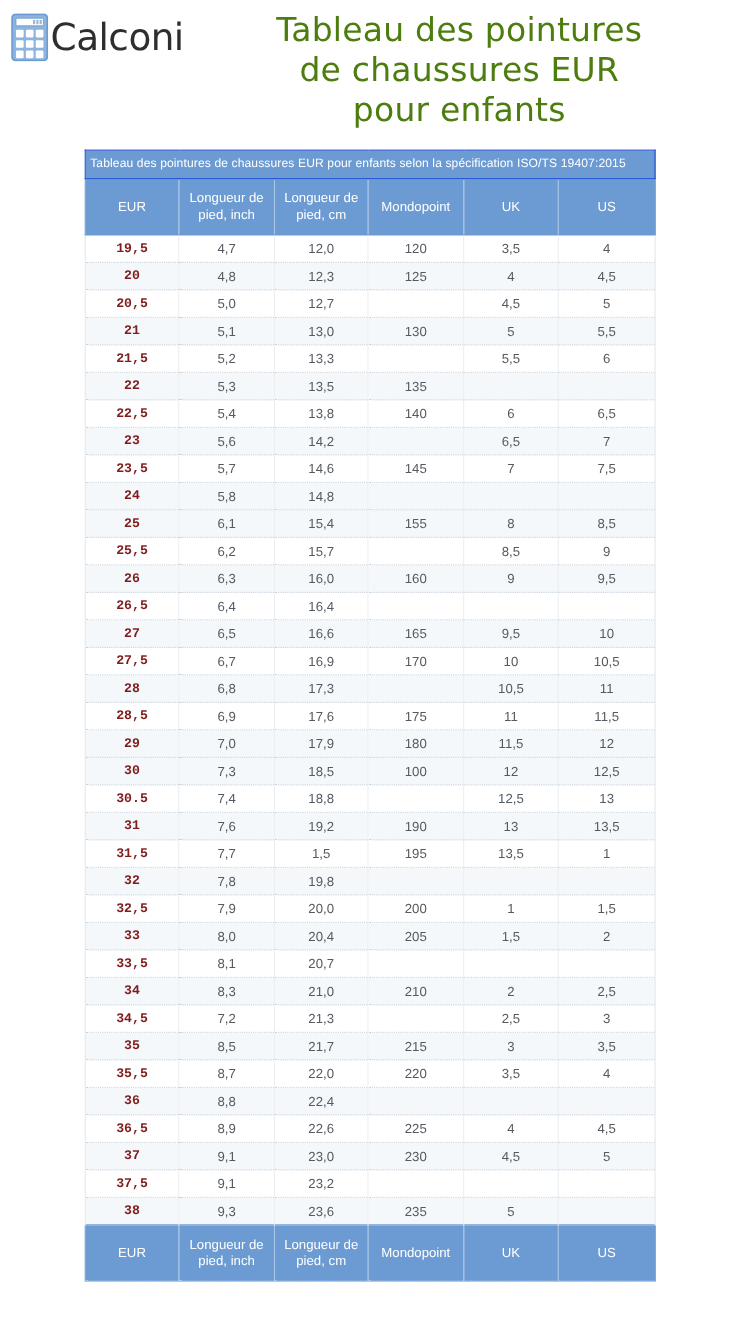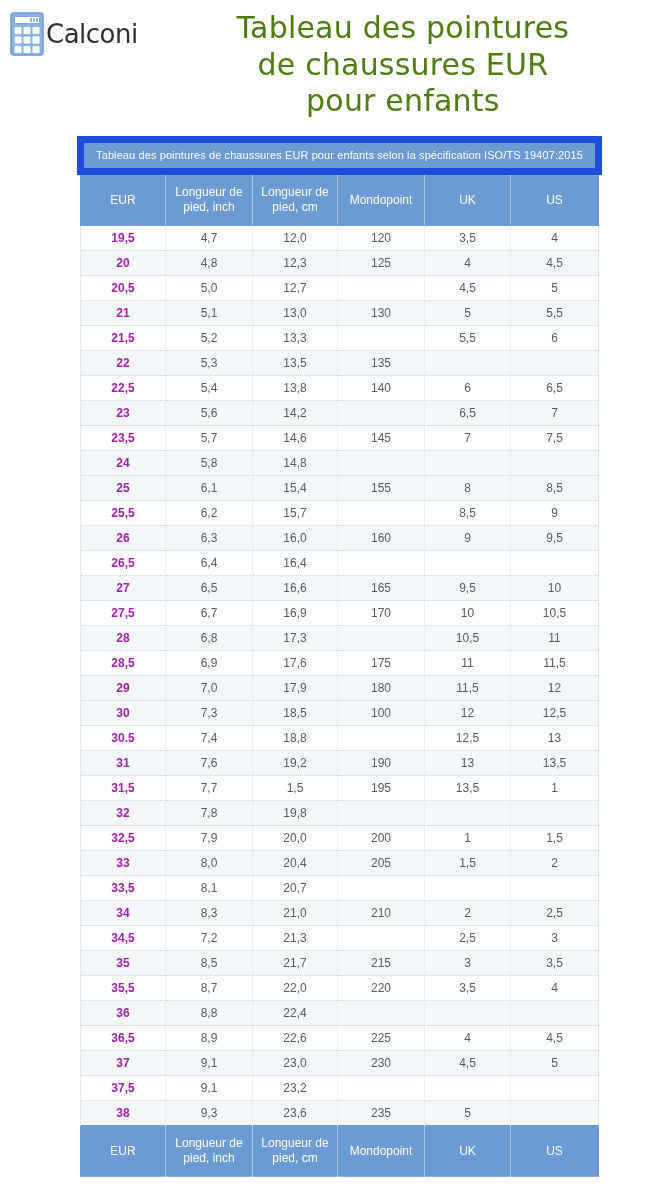--- a/index.html
+++ b/index.html
@@ -34,21 +34,21 @@
 
   .calc-icon {
     width: 34px;
     height: 44px;
     flex: 0 0 auto;
     display: block;
   }
 
   .brand-name {
     font-family: "DejaVu Sans", sans-serif;
-    font-size: 26px;
+    font-size: 34px;
     font-weight: 400;
     color: #2e2e2e;
     letter-spacing: -0.5px;
     margin-left: 2px;
     line-height: 1;
   }
 
   .page-title {
     flex: 1 1 auto;
     text-align: center;
@@ -80,25 +80,24 @@
   table.size-table col.c-eur   { width: 85px; }
   table.size-table col.c-inch  { width: 87px; }
   table.size-table col.c-cm    { width: 85px; }
   table.size-table col.c-mondo { width: 87px; }
   table.size-table col.c-uk    { width: 86px; }
   table.size-table col.c-us    { width: 88px; }
 
   .tbl-caption td {
     background: #6b9bd2;
     color: #ffffff;
-    text-align: center;
     font-size: 11px;
     font-weight: 400;
     padding: 6px 4px 7px 4px;
-    border: 7px solid #1d4ed8;
+    border: 1px solid #1d4ed8;
     letter-spacing: 0.1px;
   }
 
   .head-row th {
     background: #6b9bd2;
     color: #ffffff;
     font-size: 12px;
     font-weight: 400;
     text-align: center;
     padding: 10px 2px;
@@ -121,21 +120,22 @@
     vertical-align: middle;
     font-size: 12px;
     color: #555a60;
     border-bottom: 1px dotted #c9d3dd;
     border-left: 1px solid #eceff2;
     border-right: 1px solid #eceff2;
     padding: 3px 2px;
   }
   tbody tr td.eur-cell {
     font-weight: bold;
-    color: #a21caf;
+    color: #7f1d1d;
+    font-family: Liberation Mono, monospace;
   }
   tbody tr td:first-child { border-left: 1px solid #e3e8ec; }
   tbody tr td:last-child  { border-right: 1px solid #e3e8ec; }
 
   tbody tr.row-odd  td { background: #ffffff; }
   tbody tr.row-even td { background: #f5f8fb; }
 
   .foot-row th {
     background: #6b9bd2;
     color: #ffffff;

